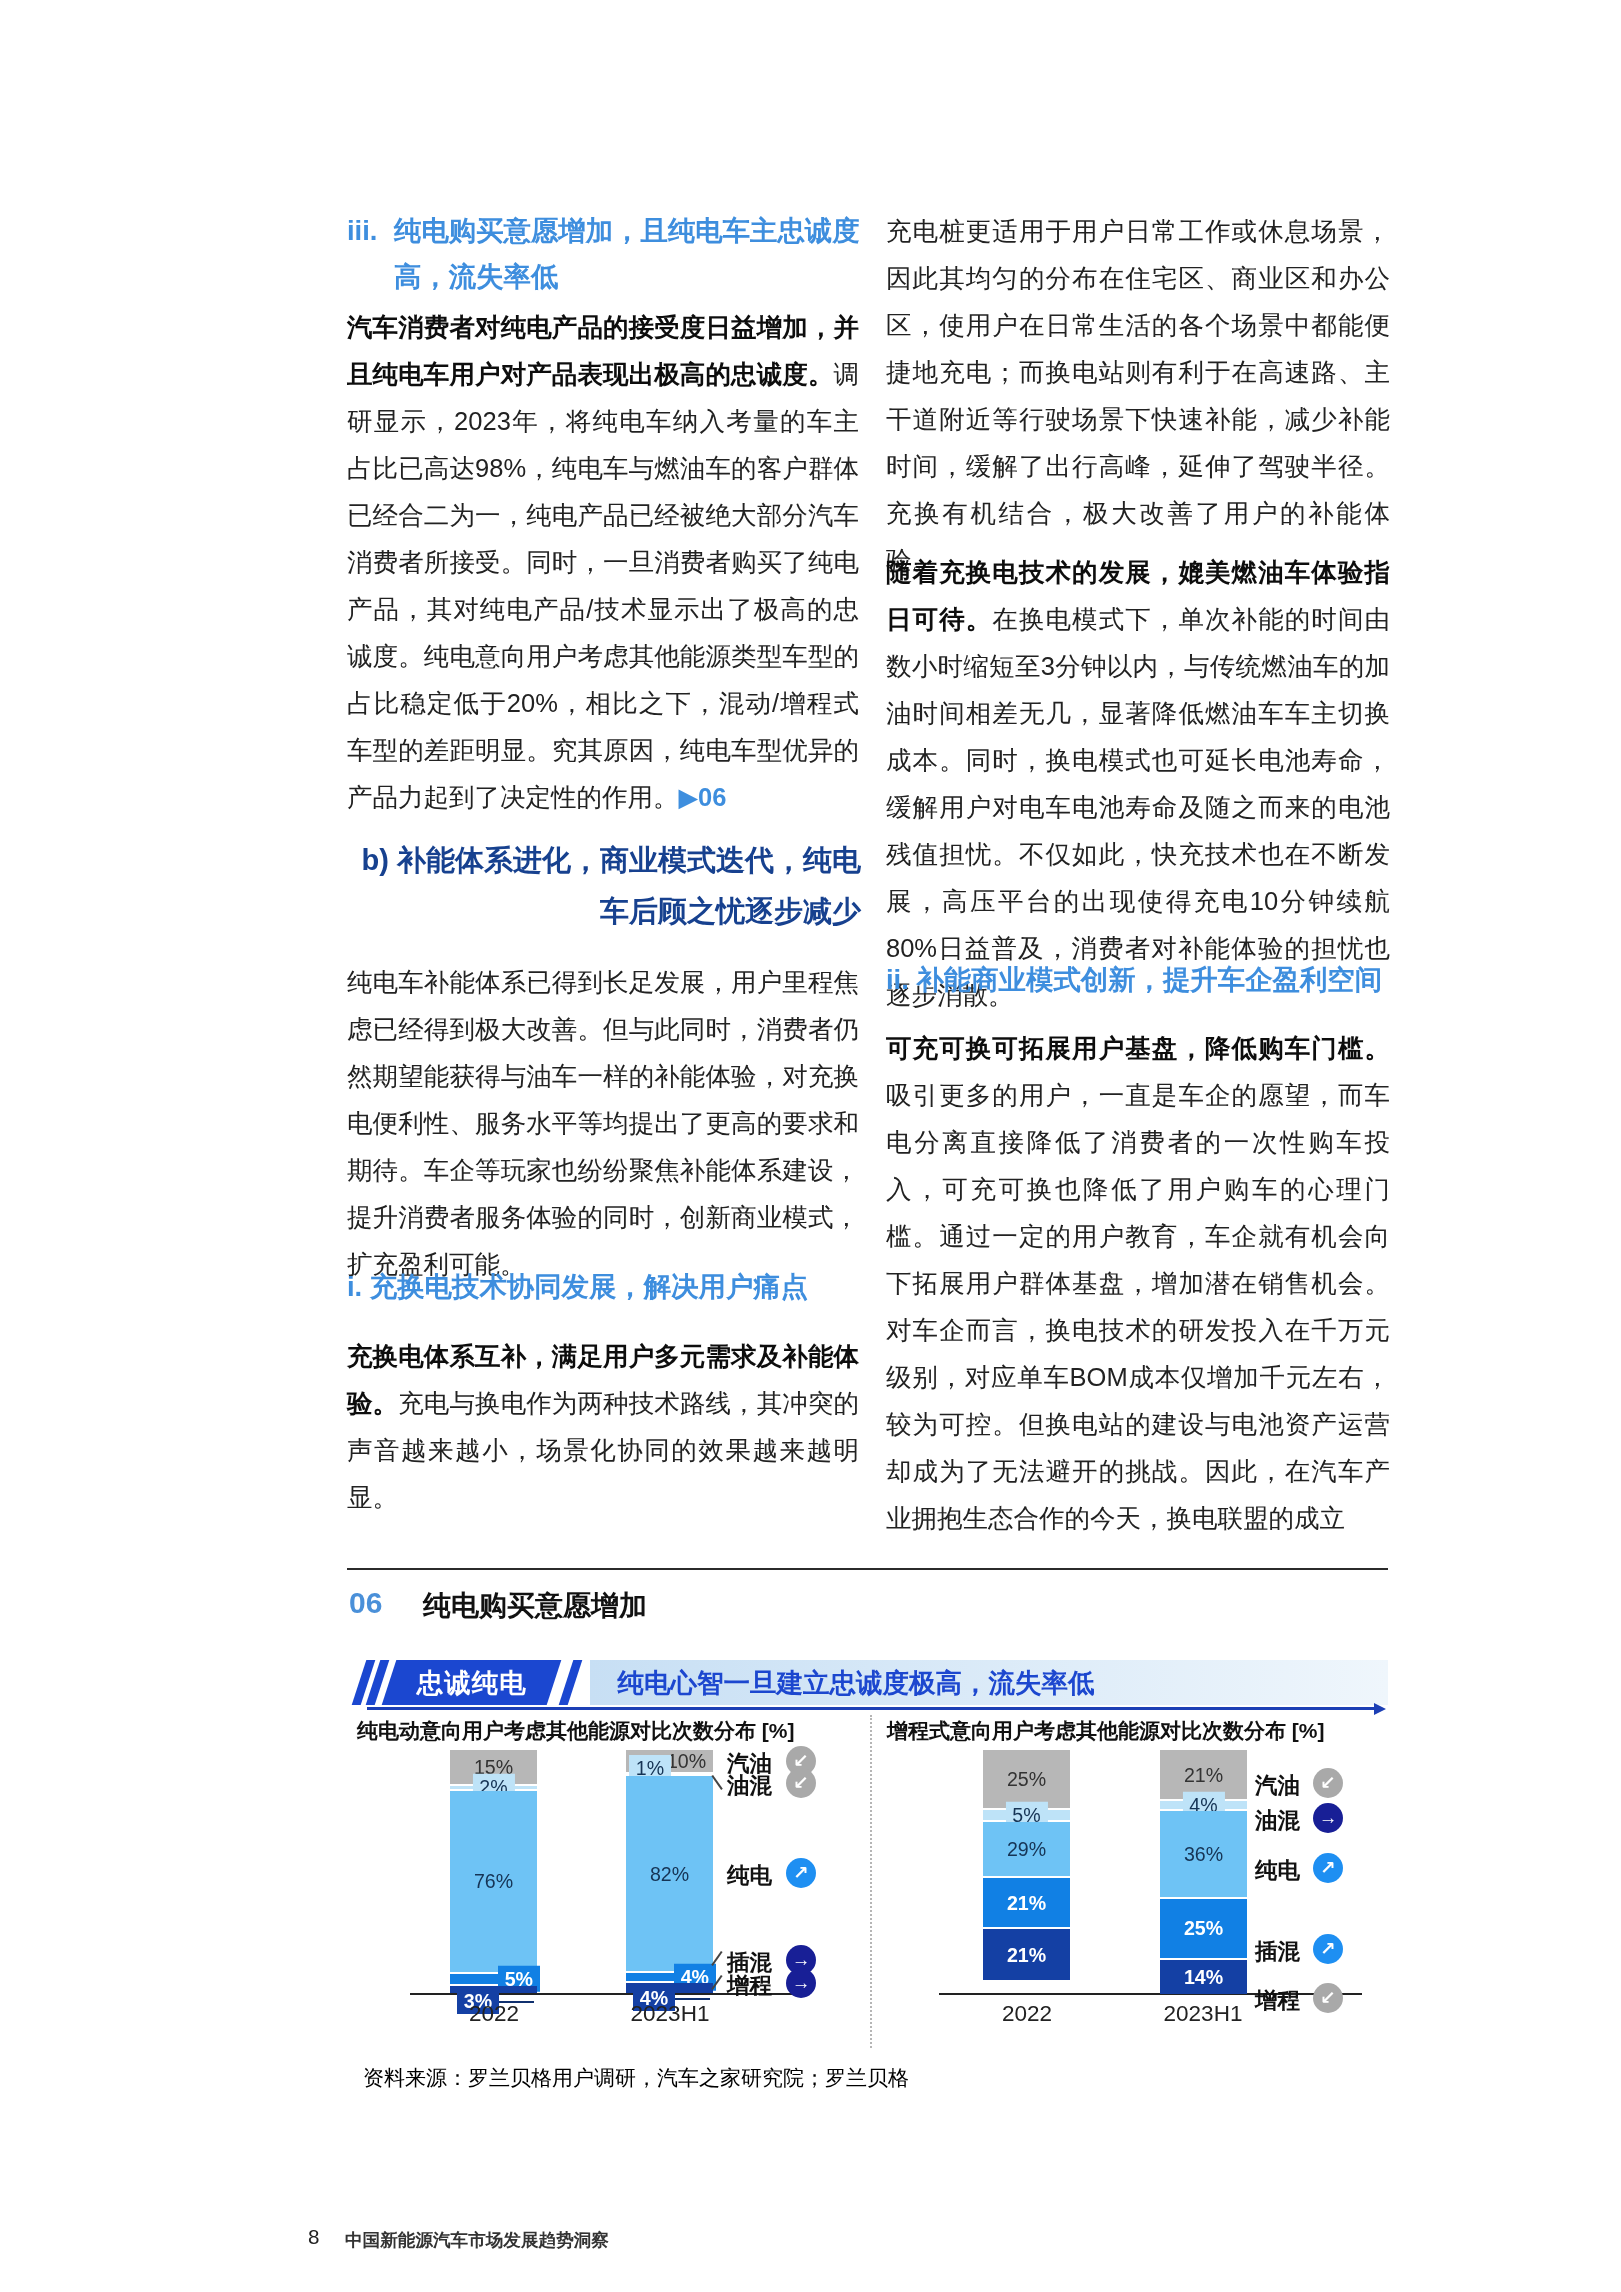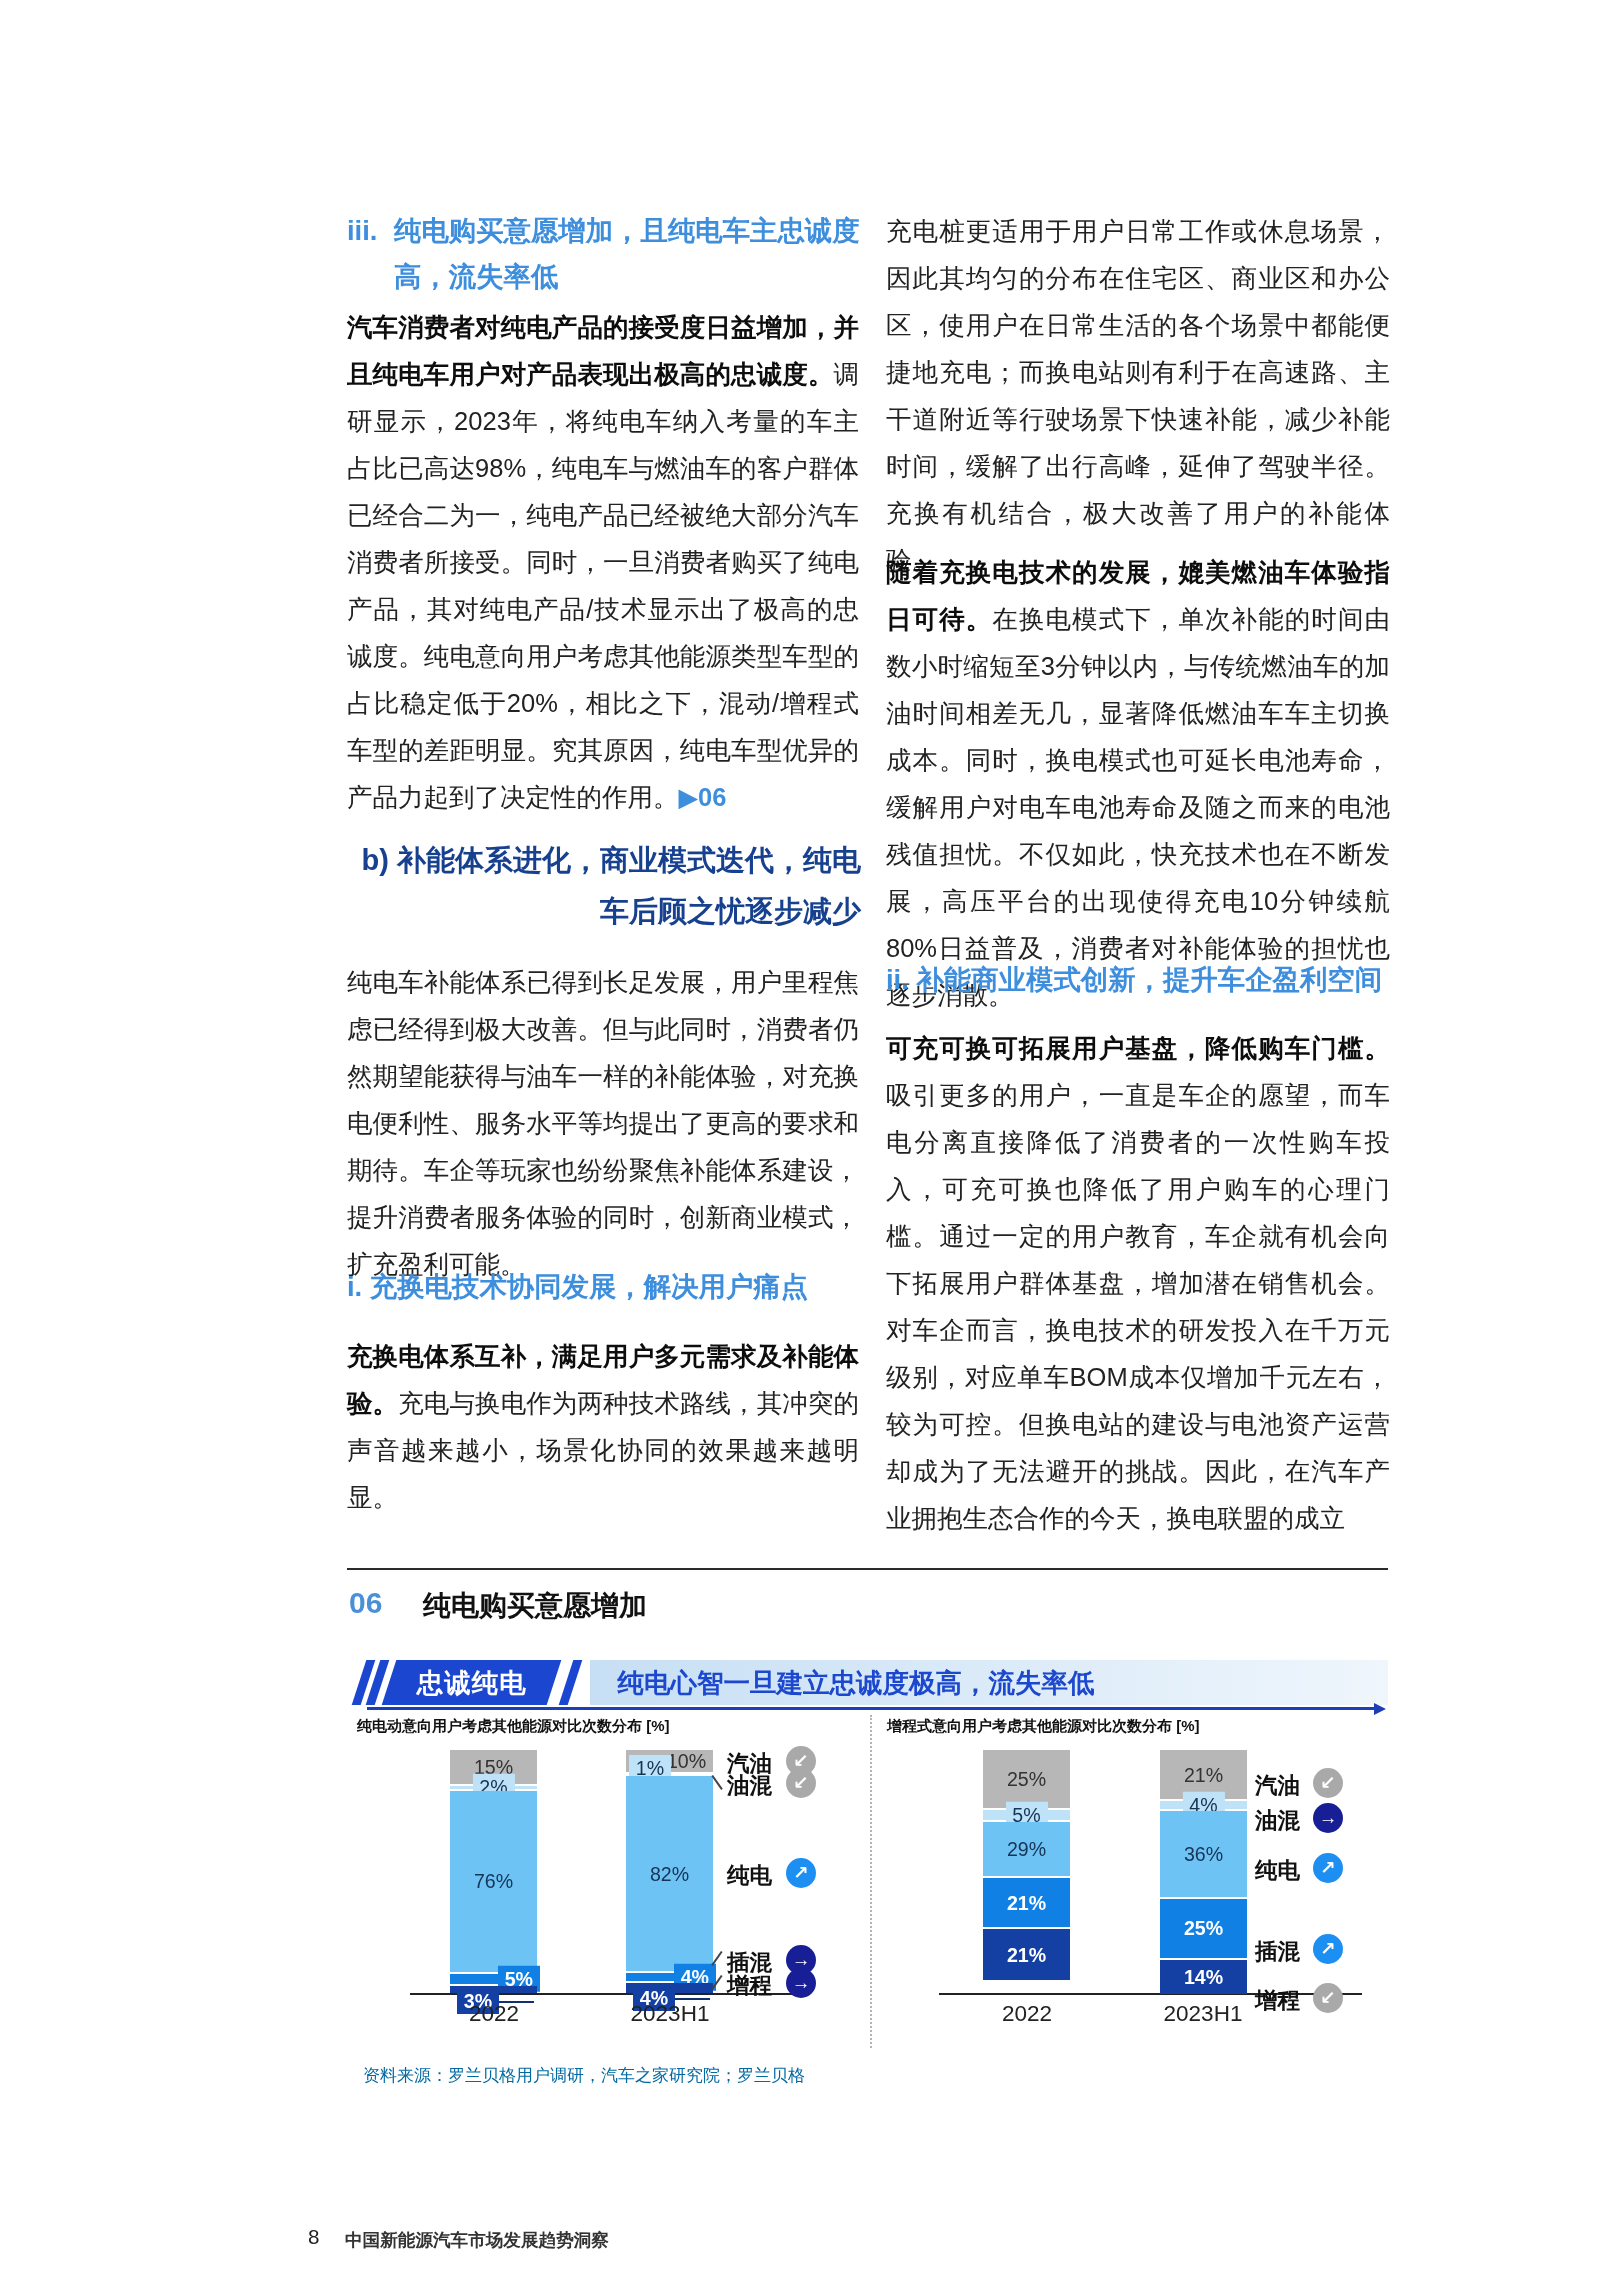--- a/index.html
+++ b/index.html
@@ -48,21 +48,21 @@
     position:absolute; background:linear-gradient(to right,#c7dff4,#eff6fc);
     display:flex; align-items:center;
   }
   .band span { color:#1c47cf; font-size:26.5px; font-weight:bold; padding-left:27.4px; }
   .band-line { position:absolute; background:#1c3fb5; height:2.9px; }
   .band-arrow {
     position:absolute; width:0; height:0;
     border-left:12.7px solid #1c3fb5; border-top:6.9px solid transparent; border-bottom:6.9px solid transparent;
   }
 
-  .chart-title { position:absolute; font-size:15px; font-weight:bold; color:#111; white-space:nowrap; }
+  .chart-title { position:absolute; font-size:21px; font-weight:bold; color:#111; white-space:nowrap; }
   .chart-divider { position:absolute; border-left:2px dotted #b5b5b5; }
   .axis { position:absolute; height:2px; background:#222; }
   .cat-label { position:absolute; font-size:22.5px; color:#222; text-align:center; }
 
   .bar { position:absolute; }
   .seg { position:relative; box-sizing:border-box; border-bottom:2px solid #fff; }
   .seg:last-child { border-bottom:none; }
 
   .seg-lab { position:absolute; font-size:19.6px; white-space:nowrap; }
   .seg-center-dark  { left:0; right:0; top:50%; transform:translateY(-50%); text-align:center; color:#333; }
@@ -79,21 +79,21 @@
     content:""; position:absolute; left:100%; top:50%; width:35px; height:2px; background:#10306e;
   }
 
   .legend-label { position:absolute; font-size:22.5px; font-weight:bold; color:#111; white-space:nowrap; }
   .legend-icon  {
     position:absolute; width:30px; height:30px; border-radius:50%;
     color:#fff; text-align:center; line-height:30px; font-size:18.6px; font-weight:bold;
   }
   .legend-tick { position:absolute; width:2px; height:16.7px; background:#444; }
 
-  .fig-source { position:absolute; font-size:17px; color:#0369a1; white-space:nowrap; }
+  .fig-source { position:absolute; font-size:21px; color:#000000; white-space:nowrap; }
 
   .footer-num  { position:absolute; font-size:20.6px; color:#222; }
   .footer-text { position:absolute; font-size:17.6px; font-weight:bold; color:#333; white-space:nowrap; }
 </style>
 </head>
 <body>
 
 <div class="page">
 
   <div class="h-light" style="left:347px; top:208px; width:514px;">

